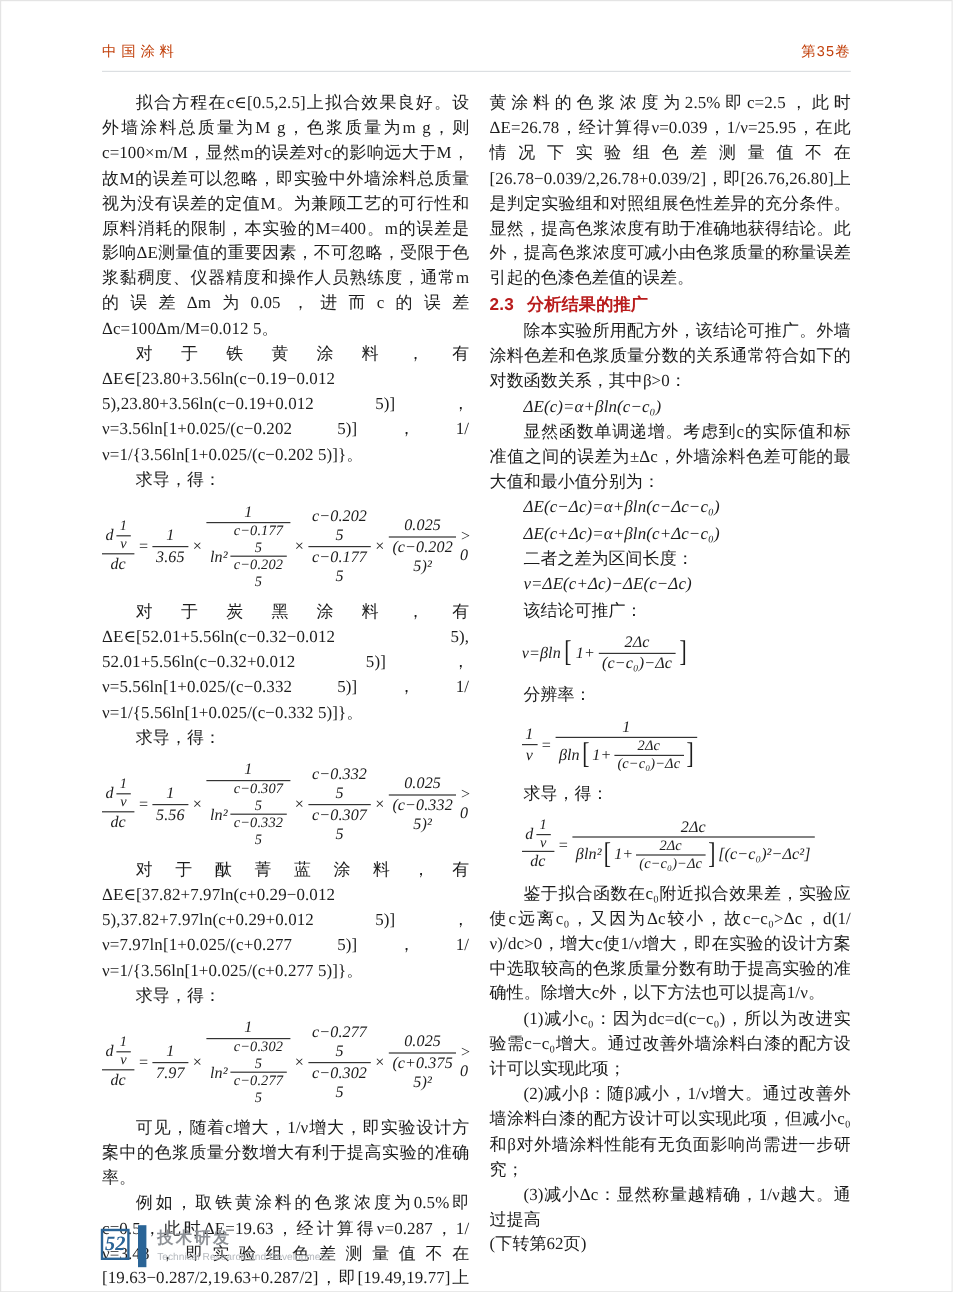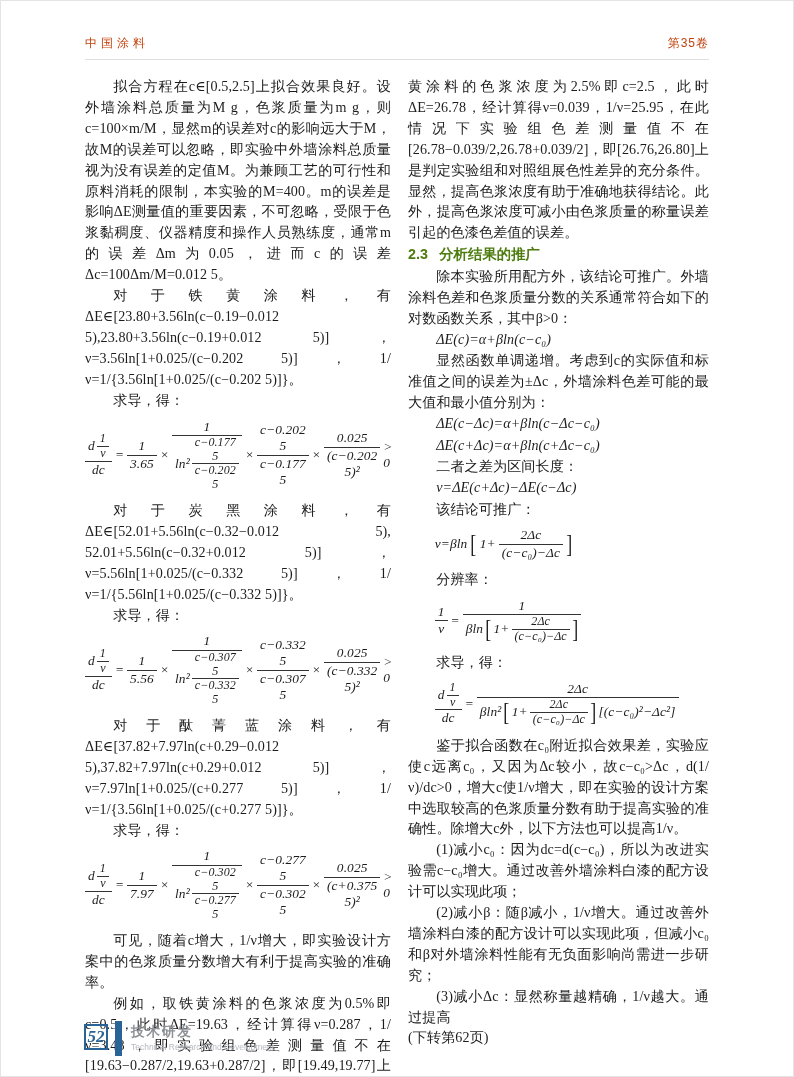--- a/index.html
+++ b/index.html
@@ -8,21 +8,21 @@
   .page{position:absolute;inset:0;border:1px solid #e4e4e4;padding:34px 84px 0 84px;background:#fff}
   .pagehead{display:flex;justify-content:space-between;align-items:flex-end;
     font-family:"Liberation Sans","DejaVu Sans",sans-serif;color:#c2410c;font-size:12px;
     padding-bottom:7px;border-bottom:1px solid #dcdfe2}
   .journal{letter-spacing:4px}
   .volume{letter-spacing:1px}
   .columns{display:flex;gap:17px;margin-top:16px}
   .col{width:306px;font-size:14.1px;line-height:20.9px;text-align:justify;letter-spacing:.1px}
   p.para{text-indent:2em}
   p.noindent{text-indent:0}
-  .sechead{font-family:"Liberation Sans","DejaVu Sans",sans-serif;font-weight:bold;color:#4d7c0f;
+  .sechead{font-family:"Liberation Sans","DejaVu Sans",sans-serif;font-weight:bold;color:#b91c1c;
     font-size:14.3px;margin:1px 0;display:flex;gap:11px}
   .eq{padding-left:2em;font-style:italic;line-height:21.5px}
   .formula{display:flex;align-items:center;gap:3px;font-style:italic;font-size:13.4px;line-height:1.22;margin:8px 0}
   .formula.ind{padding-left:2em}
   .frac{display:inline-flex;flex-direction:column;text-align:center;vertical-align:middle}
   .frac>.num{border-bottom:1px solid #333;padding:0 3px;display:flex;align-items:center;justify-content:center;gap:2px}
   .frac>.den{padding:0 3px;display:flex;align-items:center;justify-content:center;gap:2px}
   .mini{font-size:12px;line-height:1.15}
   .br{font-style:normal;font-size:25px;font-weight:400;line-height:.9;transform:scaleX(.72);margin:0 -1px}
   .cont{}

